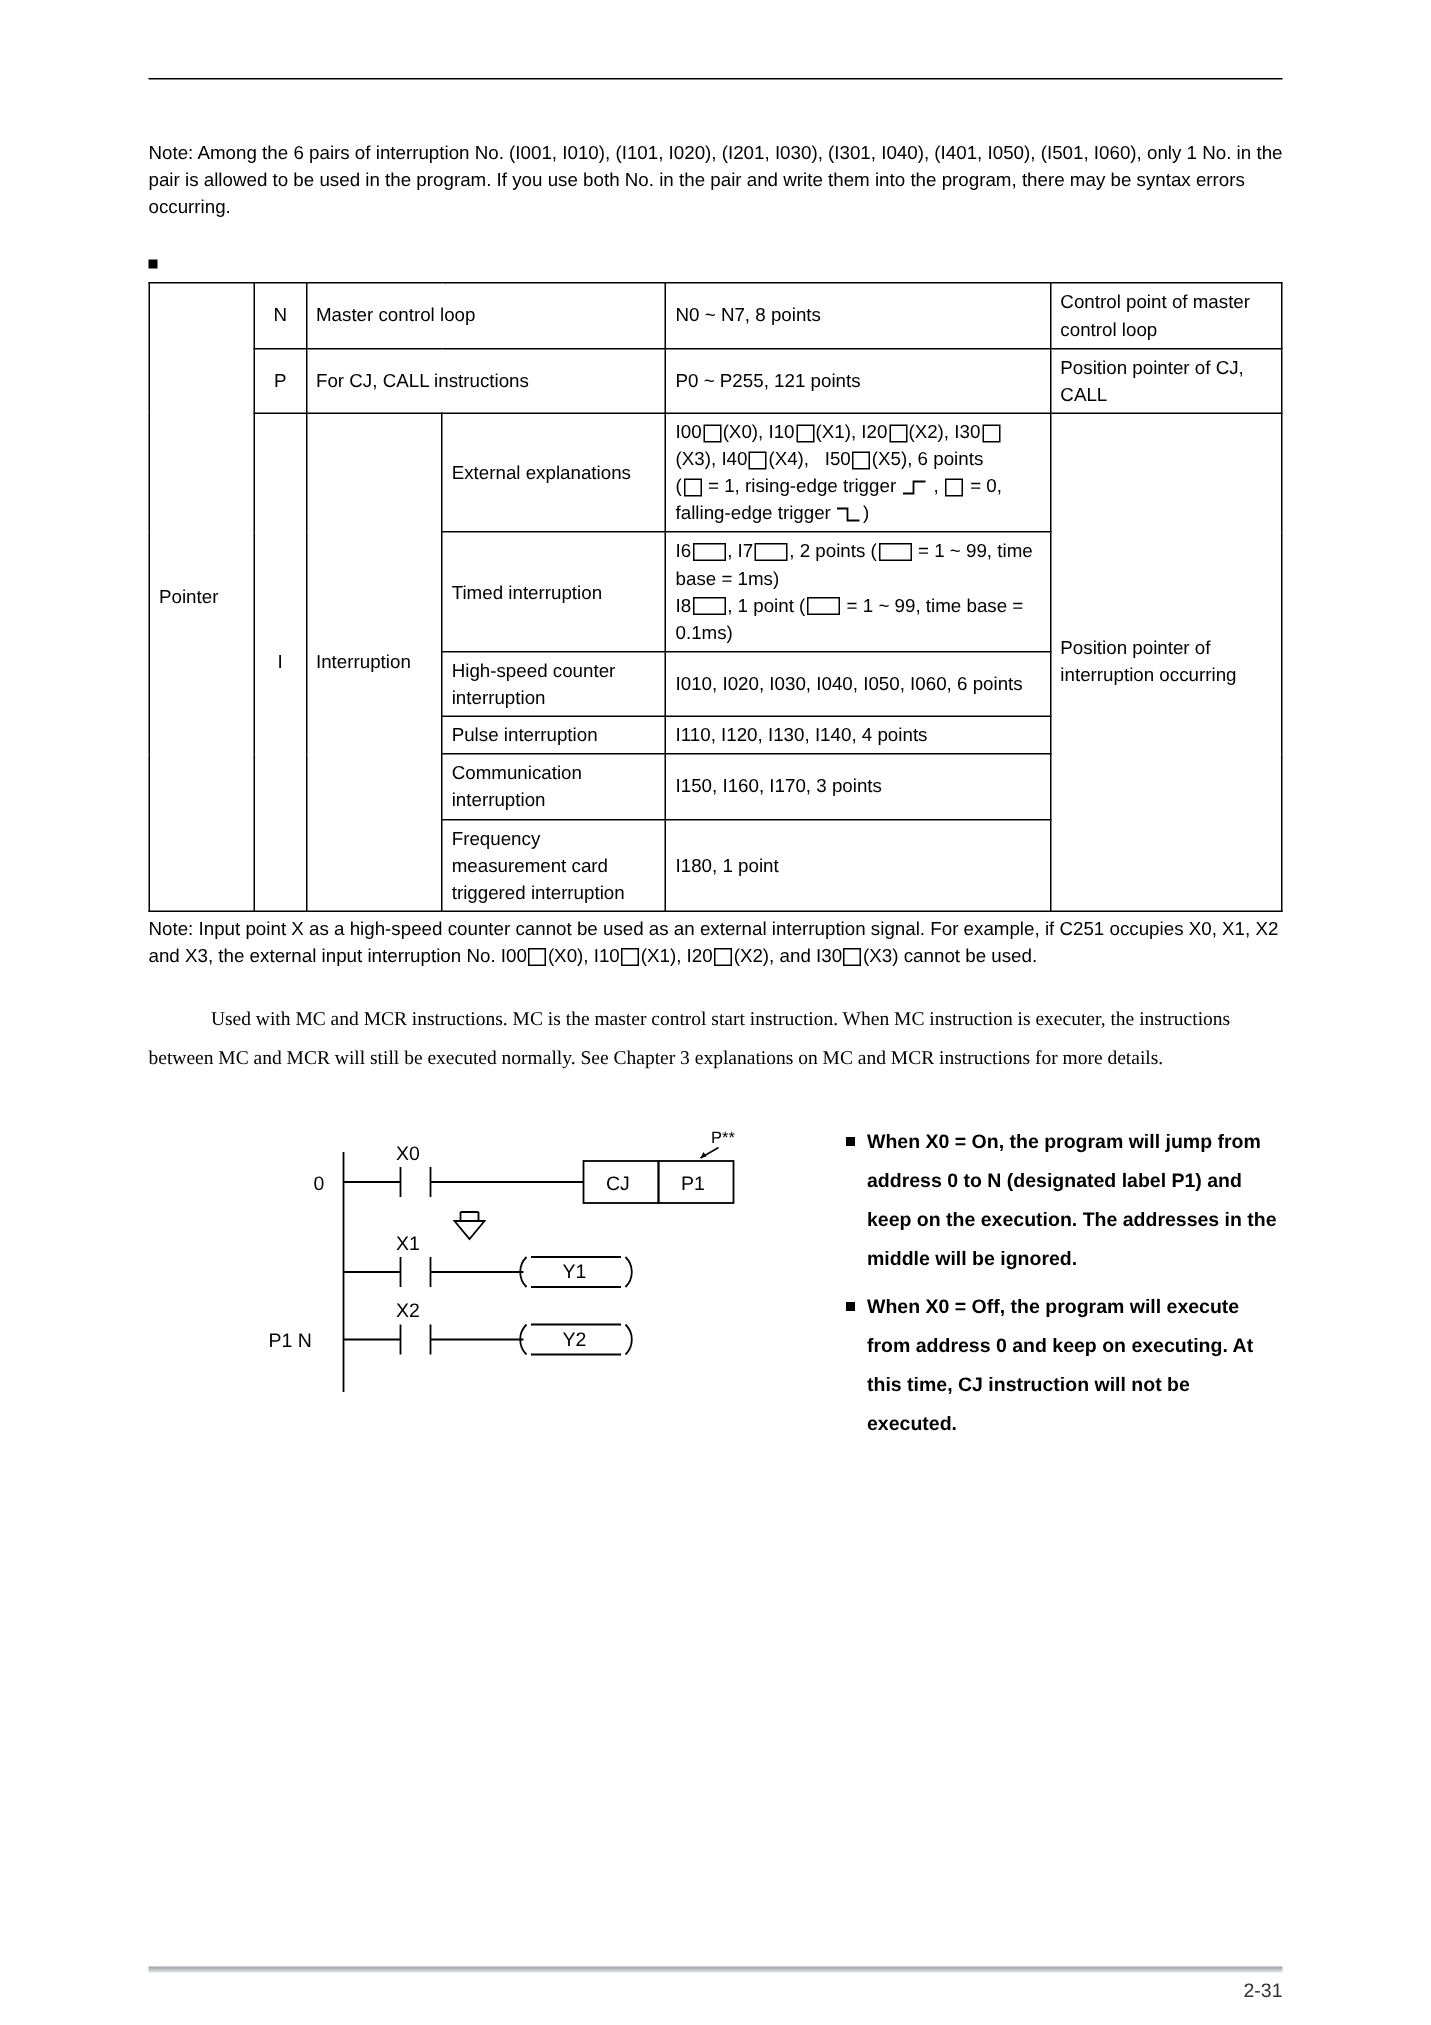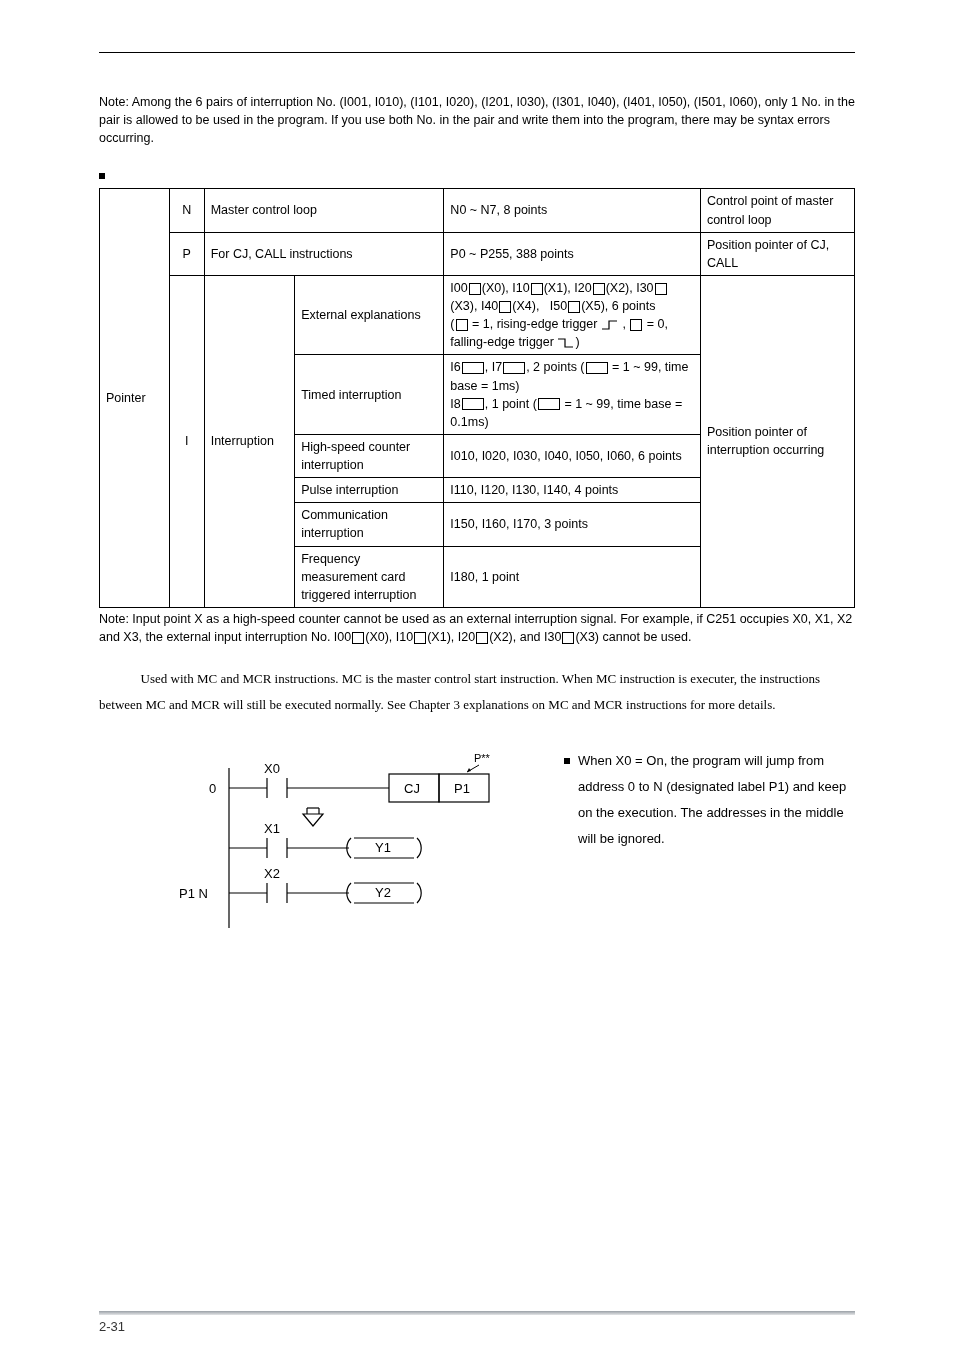--- a/index.html
+++ b/index.html
@@ -84,20 +84,21 @@
   .rhs {
     flex: 1;
     padding-left: 40px;
     font-size: 13px;
     line-height: 2.0;
   }
   .rhs ul {
     list-style: none;
     padding: 0;
     margin: 0;
+    font-weight: bold;
   }
   .rhs li {
     position: relative;
     padding-left: 14px;
     margin-bottom: 6px;
   }
   .rhs li::before {
     content: "";
     position: absolute;
     left: 0;
@@ -111,21 +112,21 @@
     bottom: 28px;
     left: 55px;
     right: 55px;
   }
   .footer-rule {
     height:4px;
     background: linear-gradient(to bottom, #9aa0a6 0%, #e4e5e7 100%);
     margin-bottom:4px;
   }
   .pagenum {
-    text-align: left;
+    text-align: right;
     font-size: 13px;
     color: #333;
   }
 
   
   .ltxt { font-family: Arial; font-size: 13px; }
 </style>
 </head>
 <body>
 
@@ -141,21 +142,21 @@
         <tr>
       <td rowspan="8" style="width:60px">Pointer</td>
       <td style="width:24px;text-align:center">N</td>
       <td colspan="2">Master control loop</td>
       <td style="width:280px">N0 ~ N7, 8 points</td>
       <td style="width:155px">Control point of master control loop</td>
     </tr>
     <tr>
       <td style="text-align:center">P</td>
       <td colspan="2">For CJ, CALL instructions</td>
-      <td>P0 ~ P255, 388 points</td>
+      <td>P0 ~ P255, 121 points</td>
       <td>Position pointer of CJ, CALL</td>
     </tr>
     <tr>
       <td rowspan="6" style="text-align:center">I</td>
       <td rowspan="6" style="width:80px">Interruption</td>
       <td style="width:145px">External explanations</td>
       <td>
         I00<span class="ib"></span>(X0), I10<span class="ib"></span>(X1), I20<span class="ib"></span>(X2), I30<span class="ib"></span>(X3), I40<span class="ib"></span>(X4), &nbsp;&nbsp;I50<span class="ib"></span>(X5), 6 points<br>
         (<span class="ib"></span> = 1, rising-edge trigger
         <svg width="18" height="12" style="vertical-align:middle">
@@ -255,20 +256,21 @@
         <path d="M238 135 a14 14 0 0 1 0 20" stroke="#000" fill="none" stroke-width="1.2"></path>
         <line x1="175" y1="135" x2="235" y2="135" stroke="#000" stroke-width="1.2"></line>
         <line x1="175" y1="155" x2="235" y2="155" stroke="#000" stroke-width="1.2"></line>
         <text x="196" y="149" class="ltxt">Y2</text>
       </svg>
     </div>
 
     <div class="rhs">
       <ul>
         <li>When X0 = On, the program will jump from address 0 to N (designated label P1) and keep on the execution. The addresses in the middle will be ignored.</li>
+        <li>When X0 = Off, the program will execute from address 0 and keep on executing. At this time, CJ instruction will not be executed.</li>
       </ul>
     </div>
   </div>
 
   <div class="footer">
     <div class="footer-rule"></div>
     <div class="pagenum">2-31</div>
   </div>
 </div>
 

